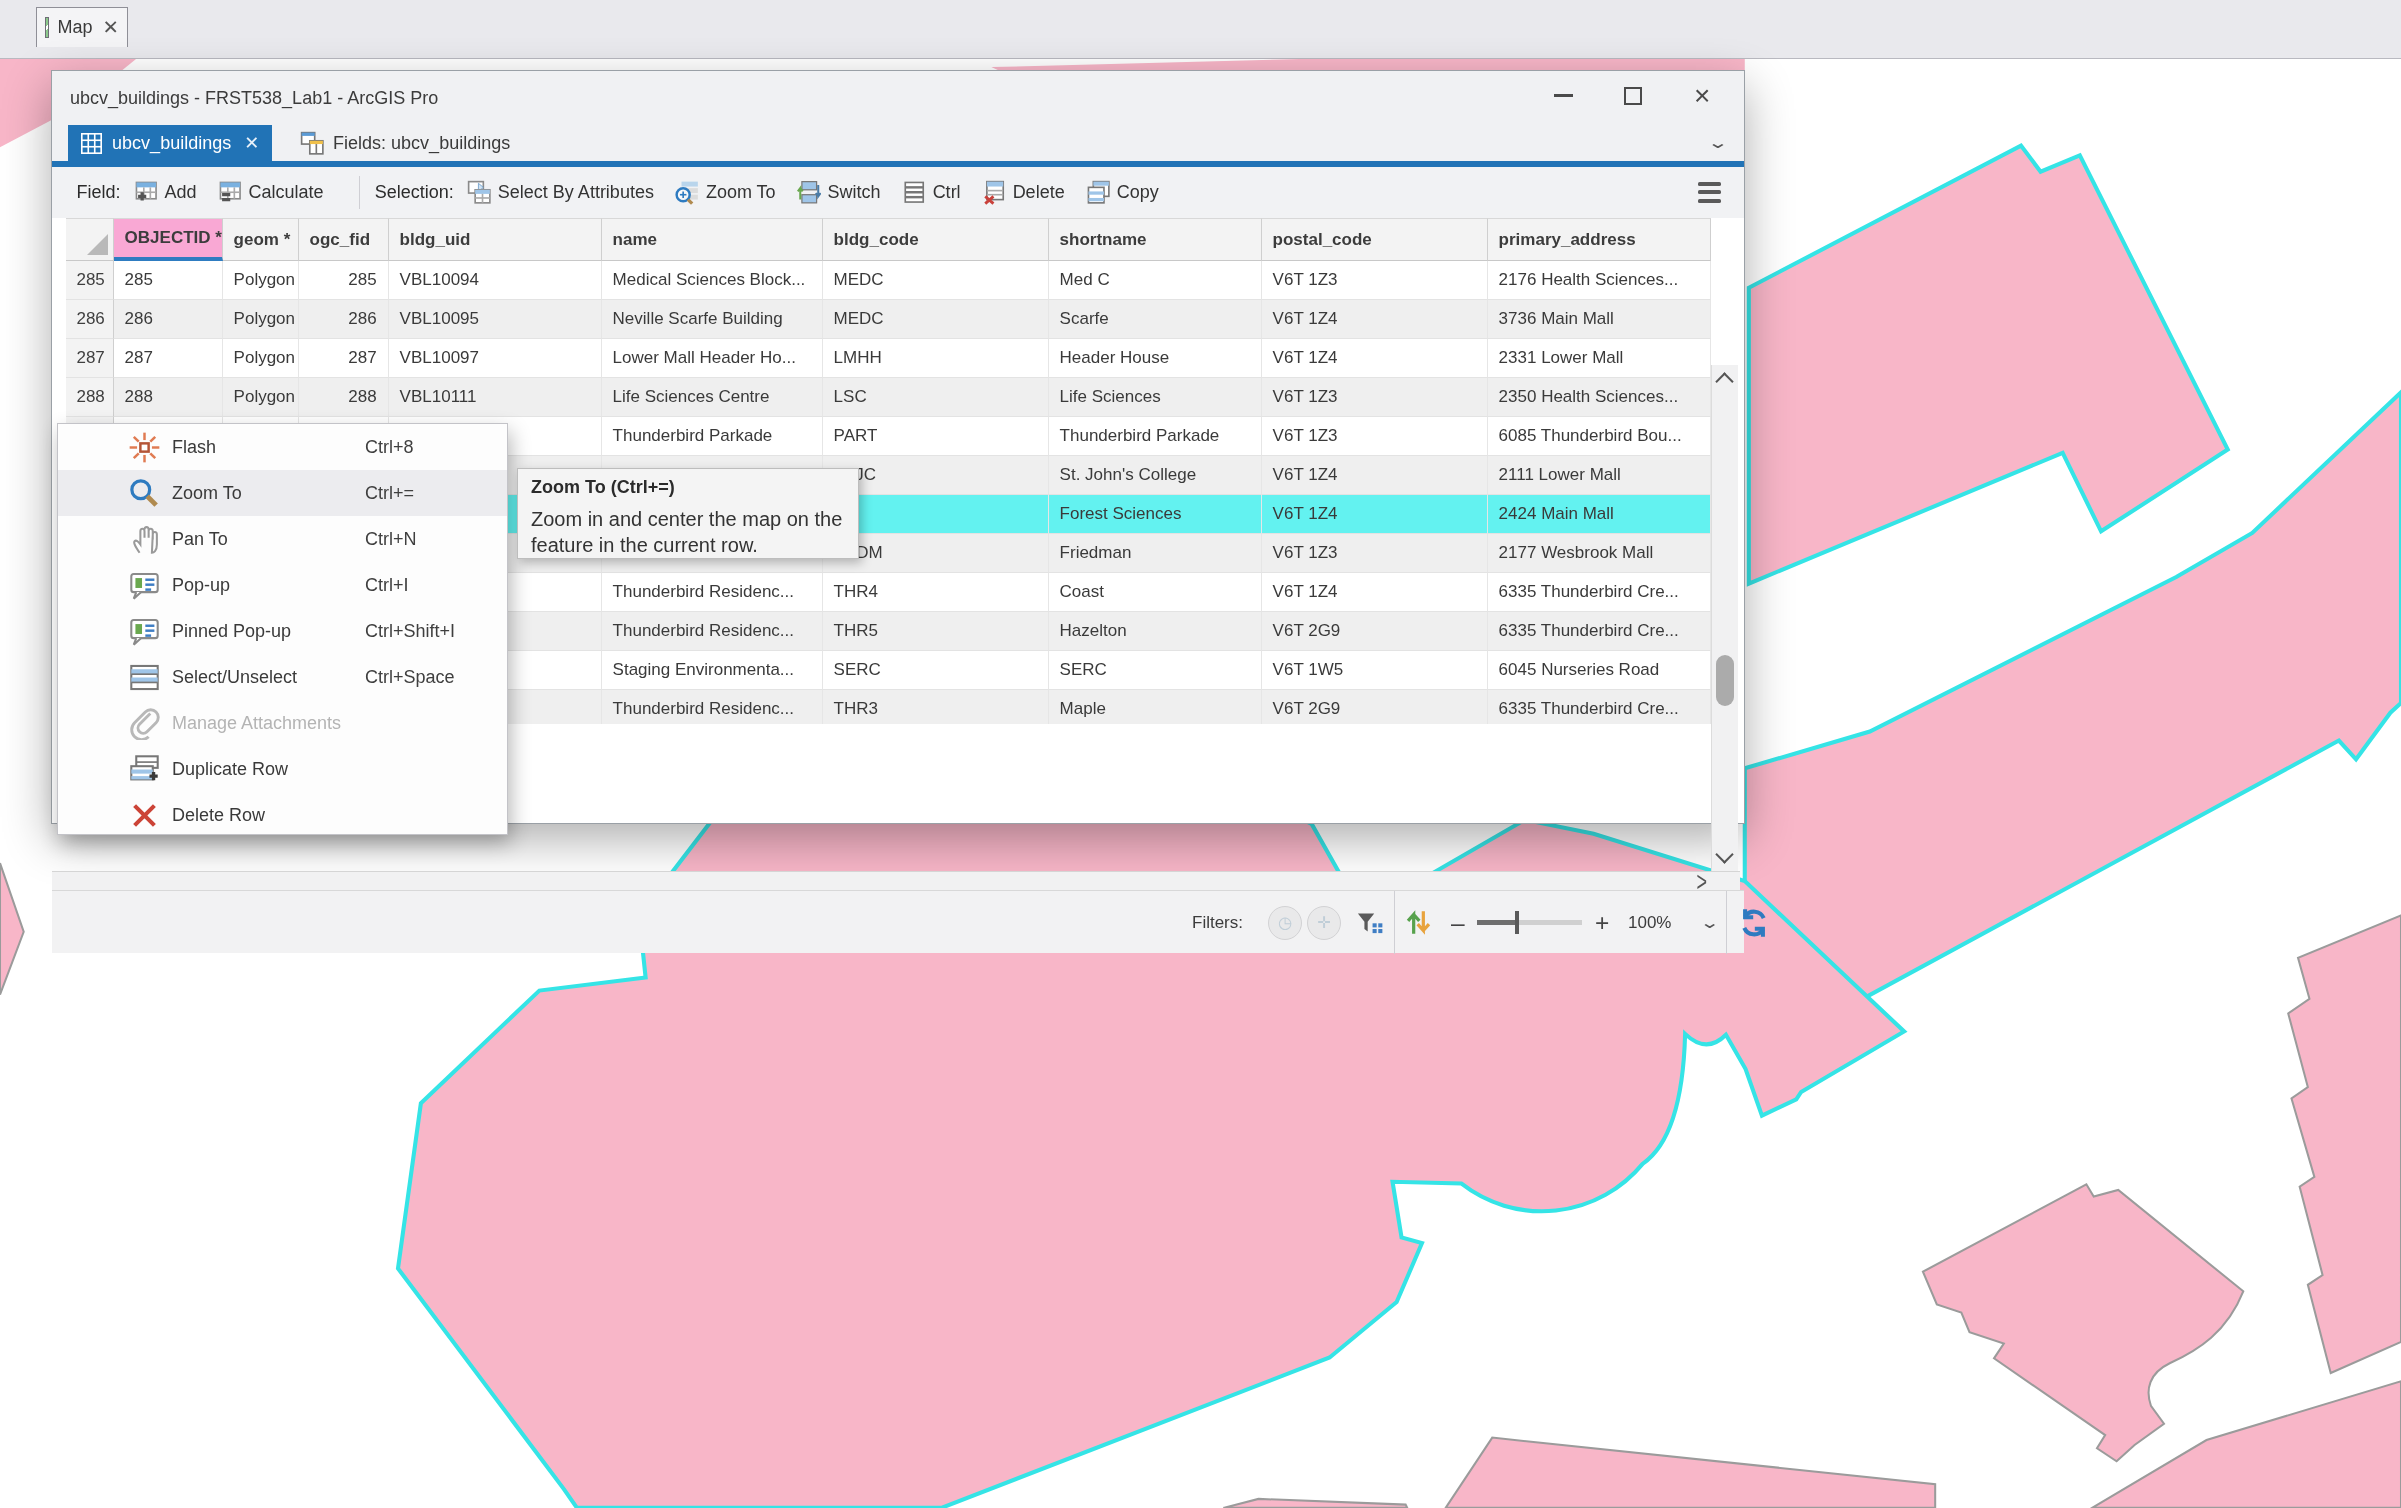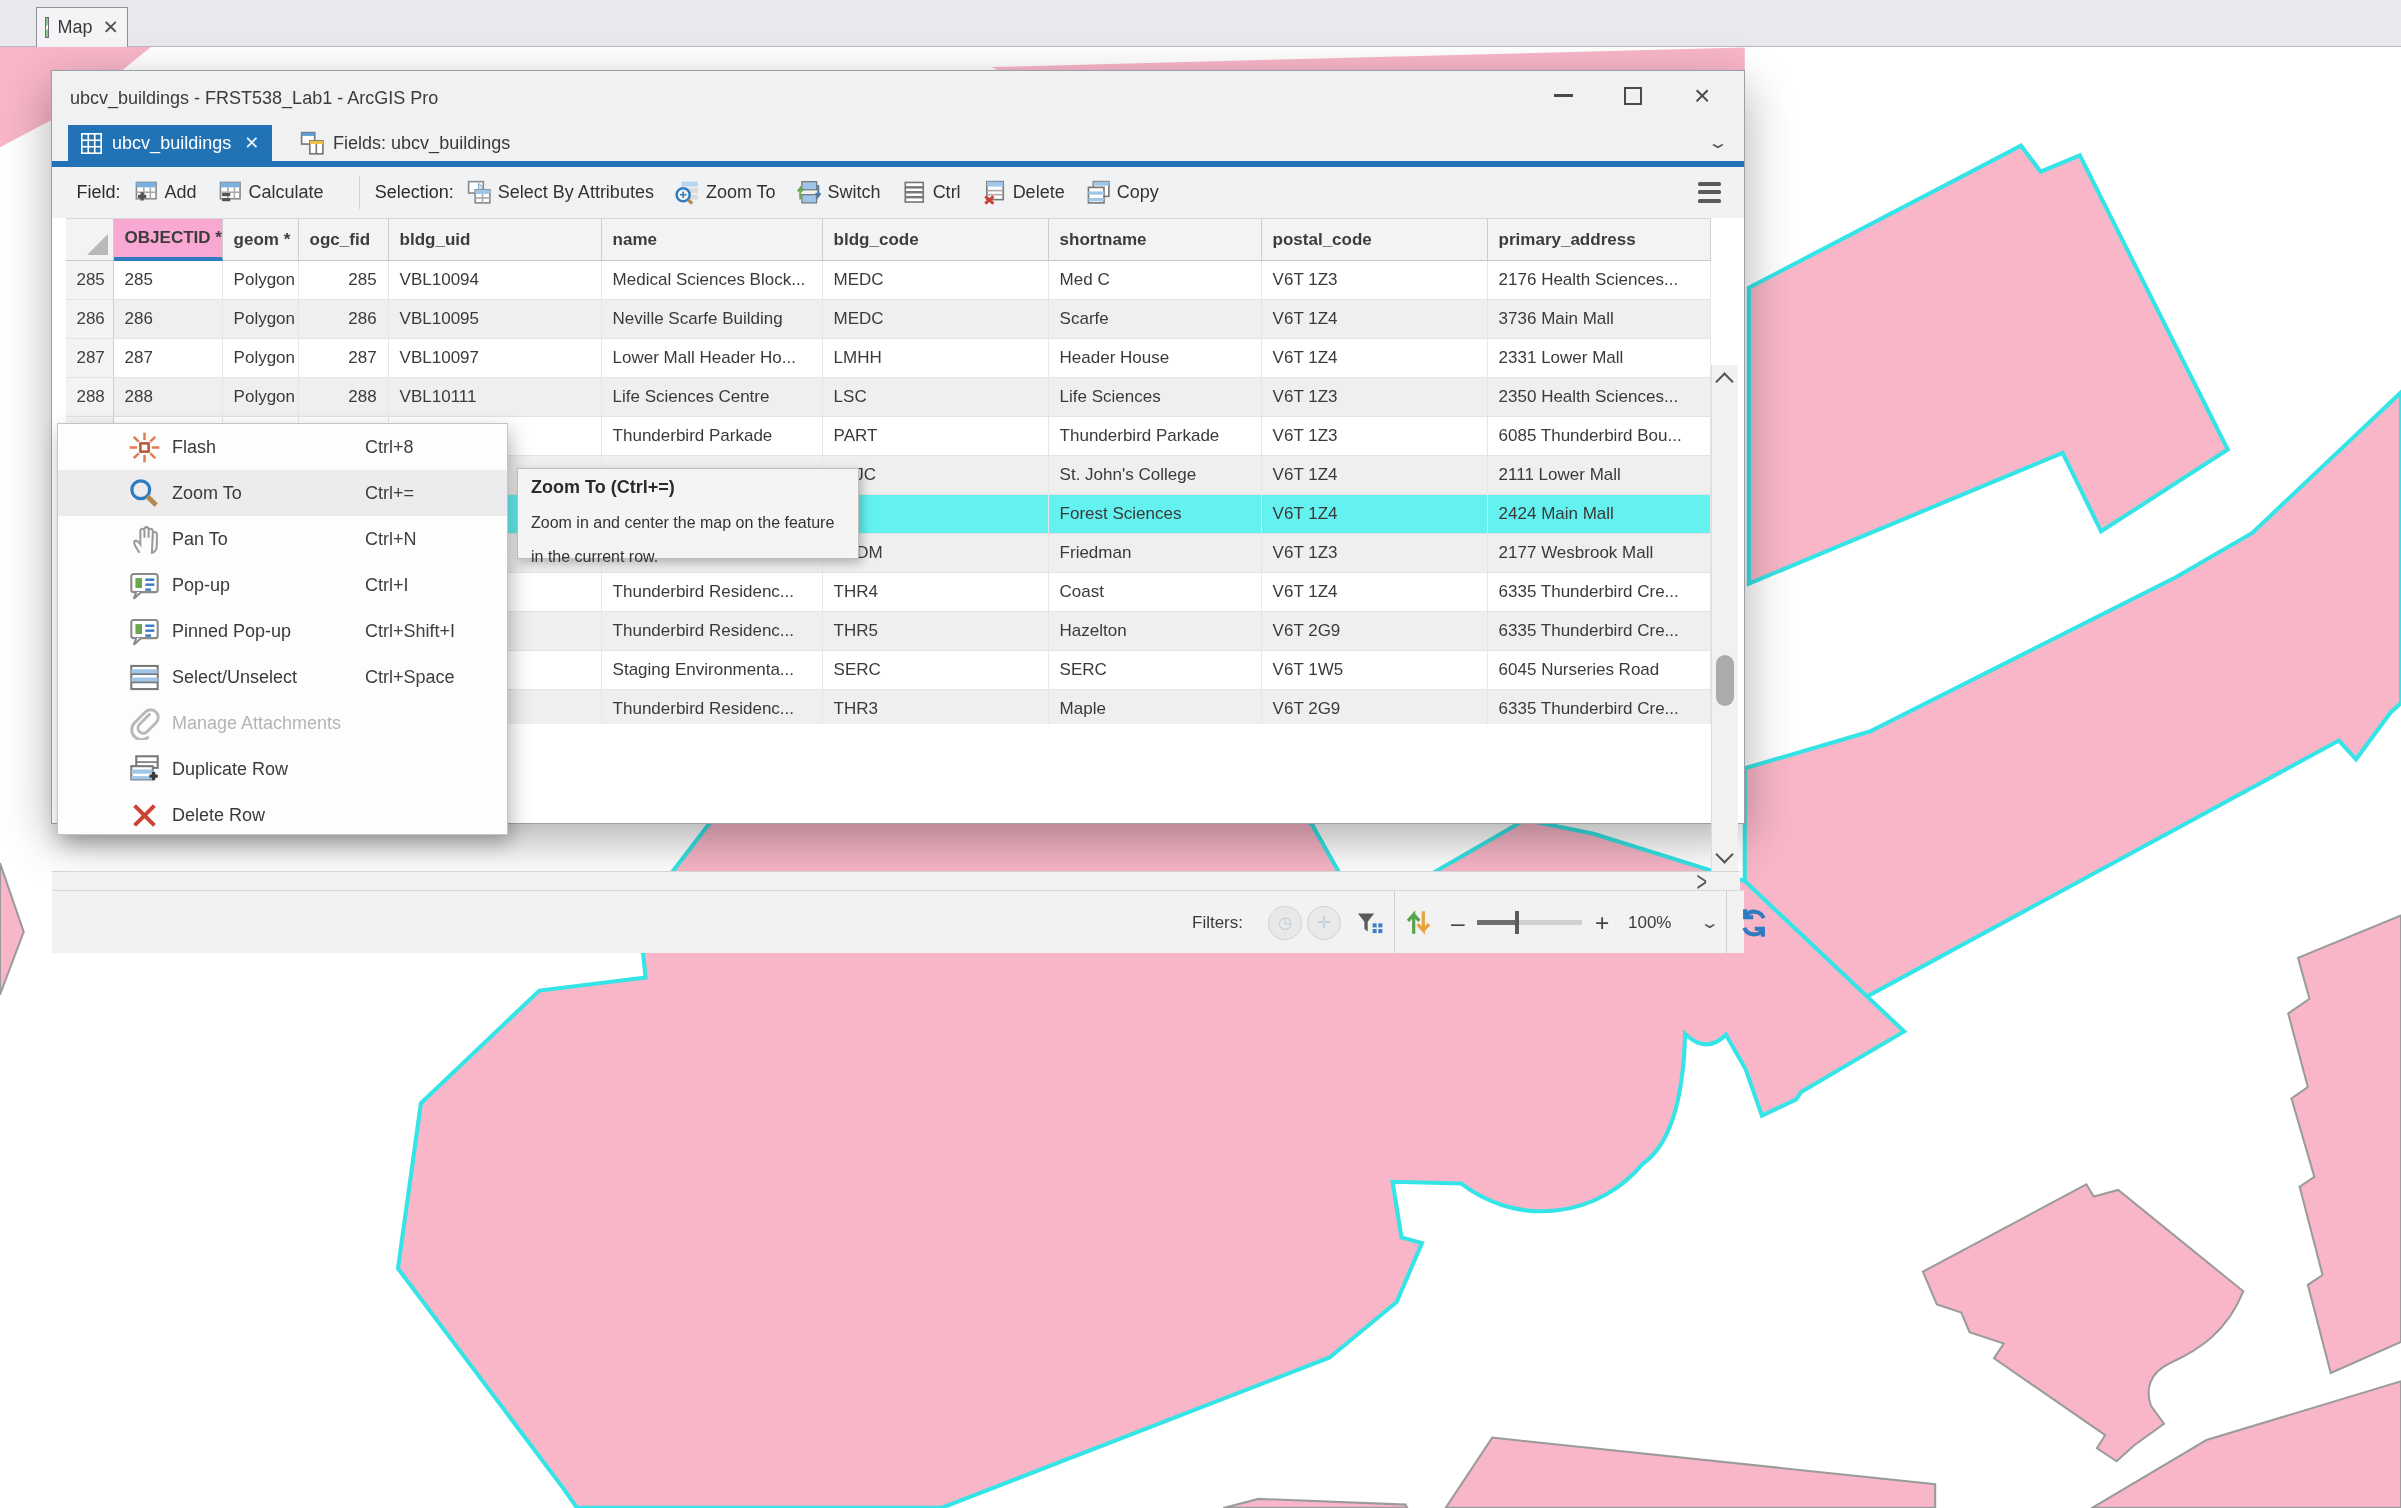--- a/index.html
+++ b/index.html
@@ -4,21 +4,21 @@
 <style>
   * { margin:0; padding:0; box-sizing:border-box; }
   html,body { width:2401px; height:1508px; overflow:hidden; font-family:"Liberation Sans",sans-serif; }
   body { position:relative; background:#fff; }
   #map-svg { position:absolute; left:0; top:0; z-index:0; }
   .pink { fill:#f8b6c8; }
   .cyanline { stroke:#35e4e6; stroke-width:5; stroke-linejoin:miter; }
   .grayline { stroke:#9b9b9b; stroke-width:2.5; stroke-linejoin:miter; }
 
   
-  #tabbar { position:absolute; left:0; top:0; width:2401px; height:47px; background:#e9e9ed; border-bottom:1.6px solid #b9b9c0; z-index:1; }
+  #tabbar { position:absolute; left:0; top:0; width:2401px; height:59px; background:#e9e9ed; border-bottom:1.6px solid #b9b9c0; z-index:1; }
   #map-doc-tab { position:absolute; left:36px; top:6.5px; width:92px; height:40px; background:#f4f4f6; border:0.8px solid #8f8f97; border-bottom:none; display:flex; align-items:center; gap:8.2px; padding:0 8.2px; }
   #map-doc-tab .mico { width:21px; height:21px; border:1.6px solid #6e6e76; background:#fff; position:relative; overflow:hidden; }
   #map-doc-tab .mico i { position:absolute; left:0; top:0; width:100%; height:100%;
      background:linear-gradient(135deg,#8cc98c 0 40%,#ffffff 40% 60%,#8cc98c 60% 100%); display:block; }
   #map-doc-tab .lbl { font-size:18px; color:#3a3a3a; }
   #map-doc-tab .x { font-size:19.6px; color:#555; margin-left:1.6px; }
 
   
   #win { position:absolute; left:51px; top:70px; width:1694px; height:754px; background:#fff; border:0.8px solid #9aa0a6; box-shadow:0 16.3px 45px rgba(0,0,0,0.32); z-index:10; }
   #titlebar { position:absolute; left:0; top:0; width:100%; height:54px; background:#f0f1f3;text-align:center; }
@@ -89,21 +89,21 @@
   .mi { height:46px; display:flex; align-items:center; position:relative;text-align:center; }
   .mi.hl { background:#ececef; }
   .mi .ic { position:absolute; left:68px; width:36px; height:36px; display:flex; align-items:center; justify-content:center; }
   .mi .lbl { position:absolute; left:114px; font-size:18px; color:#3a3a3a; white-space:nowrap; }
   .mi .sc { position:absolute; left:307px; font-size:18px; color:#3f3f3f; white-space:nowrap; }
   .mi.disabled .lbl { color:#b4b4b4; }
 
   
   #tooltip { position:absolute; left:517px; top:468px; width:342px; height:91px; background:#f4f4f4; border:0.8px solid #bdbdbd; box-shadow:2.5px 4.1px 9.8px rgba(0,0,0,0.25); z-index:40; padding:8.2px 13px; }
   #tooltip .tt { font-size:18px; font-weight:bold; color:#2b2b2b; margin-bottom:8.2px; }
-  #tooltip .tb { font-size:16px; color:#333; line-height:34px; width:319px; }
+  #tooltip .tb { font-size:20px; color:#333; line-height:26px; width:319px; }
 </style>
 </head>
 <body>
 
 <svg id="map-svg" width="2401" height="1508" viewBox="0 0 2938 1845">
   <path class="pink" d="M 0,57 L 185,57 L 95,130 L 0,180 Z"></path>
   <path class="pink" d="M 1213,82 L 2135,58 L 2135,86 L 1270,108 Z"></path>
   <path class="pink cyanline" d="M 2140,352 L 2473,178 L 2497,210 L 2545,190 L 2726,550 L 2571,650 L 2524,554 L 2140,714 Z"></path>
   <path class="pink cyanline" d="M 2135,940 L 2288,895 L 2663,706 L 2756,652 L 2938,480 L 2938,860 L 2925,872 L 2883,929 L 2862,906 L 2250,1238 L 2135,1280 Z"></path>
   <path class="pink cyanline" d="M 880,992 L 782,1120 L 790,1196 L 660,1212 L 515,1350 L 487,1552 L 690,1822 L 706,1845 L 1152,1845 L 1627,1661 L 1709,1593 L 1740,1521 L 1715,1514 L 1704,1446 L 1788,1448 A 160 160 0 0 0 2010,1424 C 2045,1400 2060,1340 2062,1265 Q 2088,1290 2112,1266 L 2136,1308 L 2156,1365 L 2198,1345 L 2204,1336 L 2330,1262 L 2135,1078 L 1950,1020 L 1866,1003 L 1667,1118 L 1605,1008 L 1580,996 Z"></path>

